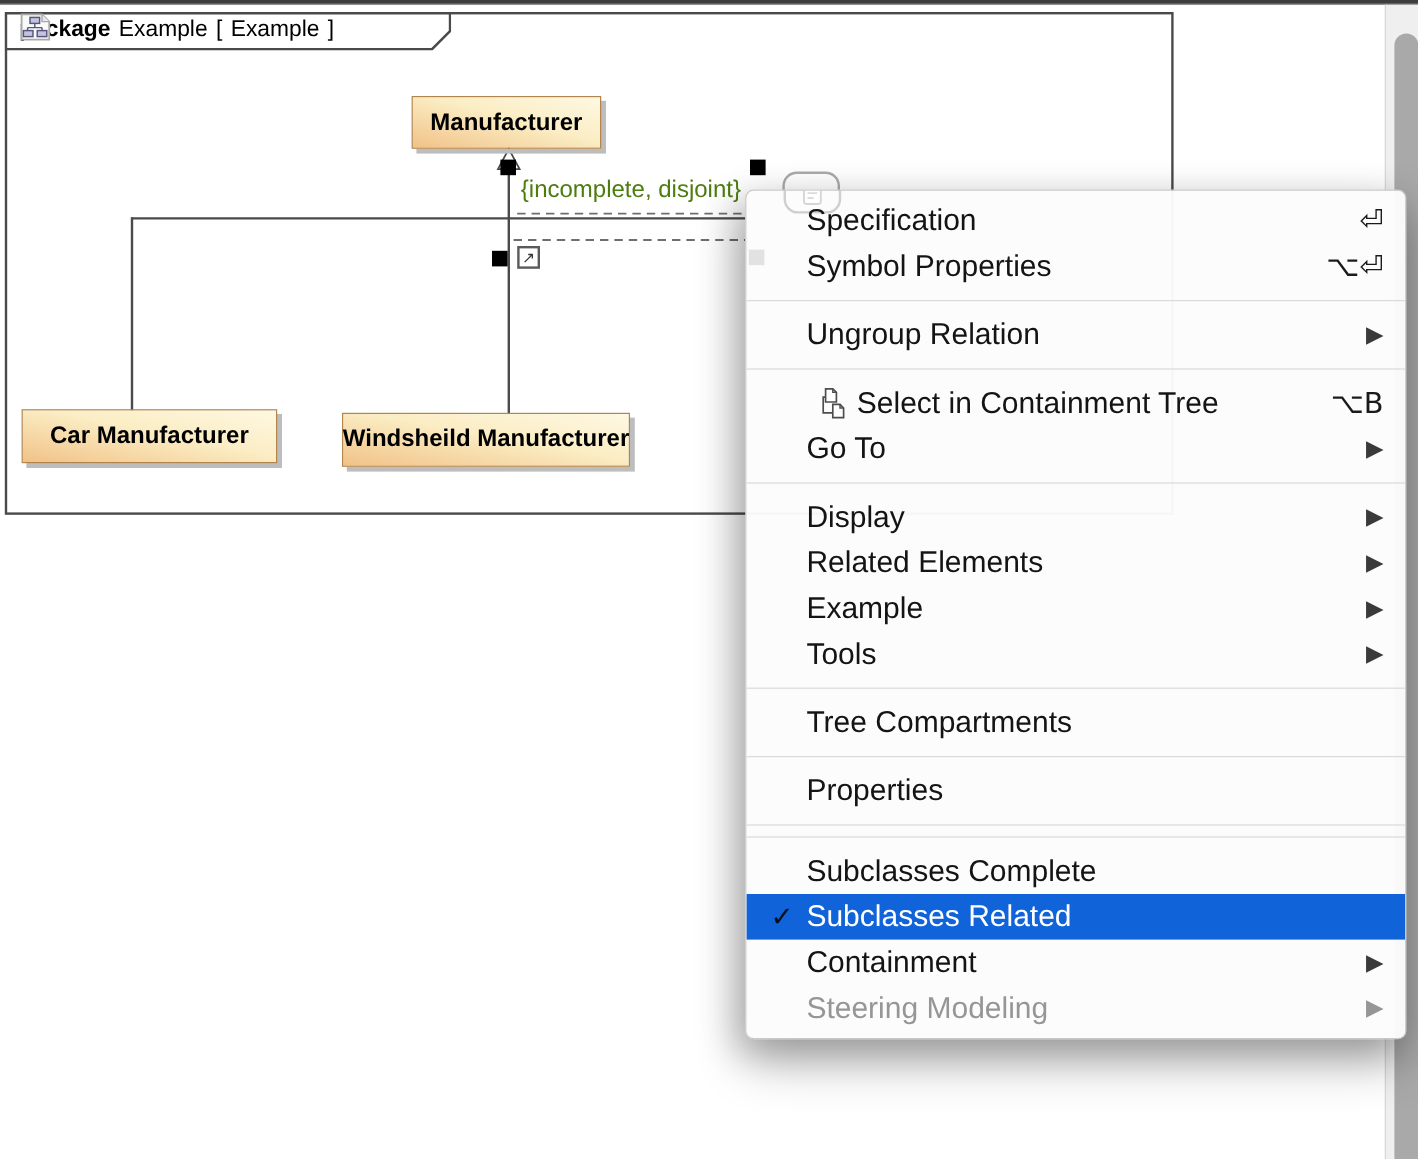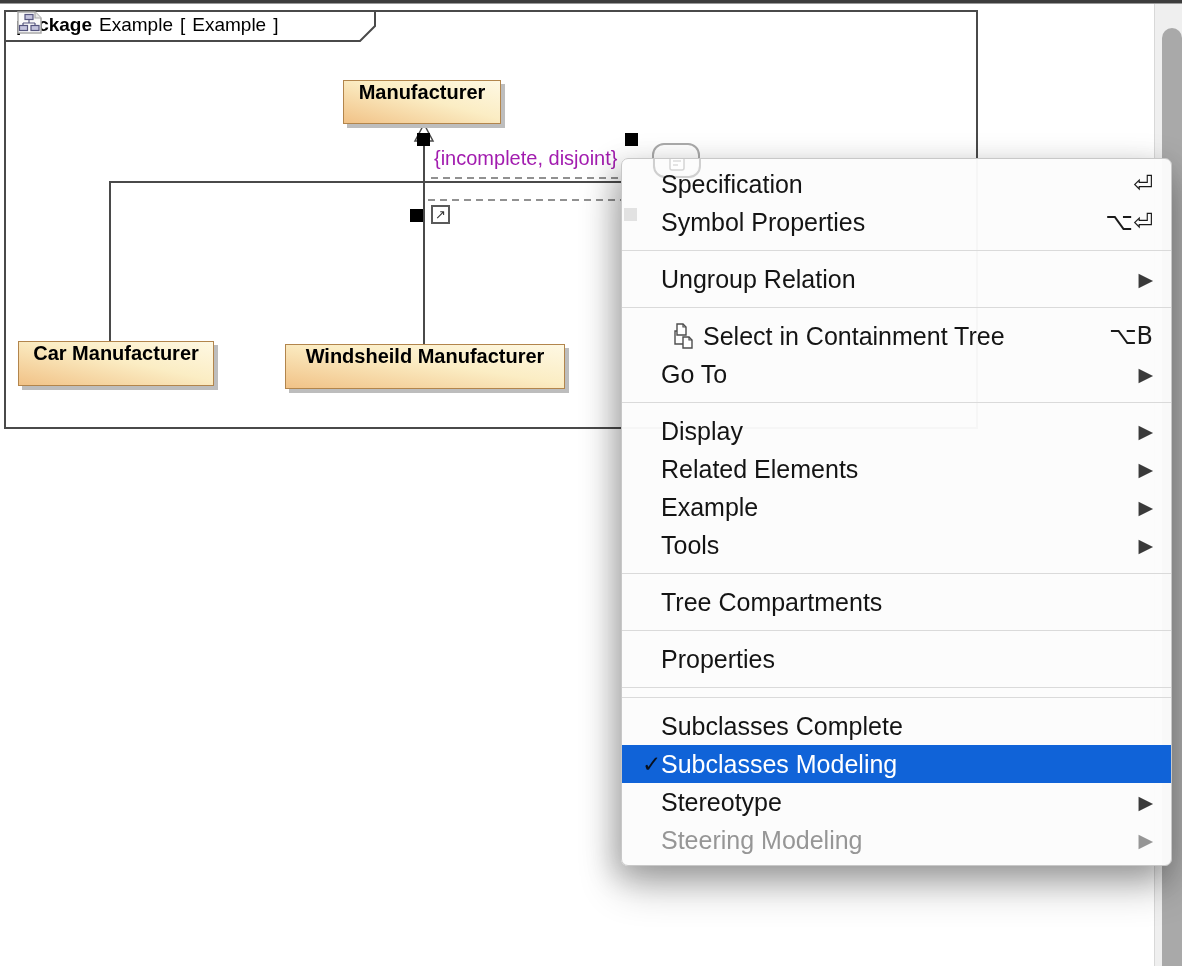--- a/index.html
+++ b/index.html
@@ -14,29 +14,29 @@
   
   .frame { position:absolute; left:4px; top:10px; width:974px; height:419px;
     border:2px solid var(--frame-border); background:transparent; }
   .frame-tab { position:absolute; left:4px; top:10px; width:372px; height:32px; }
   .frame-tab svg { position:absolute; left:0; top:0; }
   .frame-tab .tab-content { position:absolute; left:12px; top:0; height:30px;
     display:flex; align-items:center; gap:7px; font-size:19px; color:#000; white-space:nowrap; }
   .kw { font-weight:bold; }
 
   
-  .class-box { position:absolute; display:flex; justify-content:center;
+  .class-box { position:absolute; display:flex; align-items:center; justify-content:center;
     border:1px solid var(--class-border);
     background:linear-gradient(to top right, var(--class-fill-dark) 0%, #FBEDC4 55%, var(--class-fill-light) 100%);
     box-shadow:4px 4px 0 #bdbdbd; font-weight:bold; font-size:20px; color:#000; white-space:nowrap; }
   .box-manufacturer { left:343px; top:80px;  width:158px; height:44px; }
-  .box-car          { left:18px;  top:341px; width:196px; height:45px; }
-  .box-windsheild   { left:285px; top:344px; width:280px; height:45px; }
-
-  .gen-label { position:absolute; left:434px; top:147px; font-size:20px; color:#a21caf; white-space:nowrap; }
+  .box-car          { left:18px;  top:341px; width:213px; height:45px; }
+  .box-windsheild   { left:285px; top:344px; width:240px; height:45px; }
+
+  .gen-label { position:absolute; left:434px; top:147px; font-size:20px; color:#4d7c0f; white-space:nowrap; }
 
   .lines-svg { position:absolute; left:0; top:0; pointer-events:none; }
 
   .handle { position:absolute; width:13px; height:13px; background:#000; }
   .h1 { left:417px; top:133px; }
   .h2 { left:625px; top:133px; }
   .h3 { left:410px; top:209px; }
 
   .open-link { position:absolute; left:431px; top:205px; width:19px; height:19px;
     border:2px solid #5a5a5a; background:#fff; display:flex; align-items:center;
@@ -59,21 +59,21 @@
   .ghost-layer { position:absolute; inset:0; pointer-events:none; }
   .ghost-steering { position:absolute; left:-9px; top:187px; width:328px; height:45px;
     opacity:0.16; box-shadow:none; }
   .ghost-btn { position:absolute; left:31px; top:-15px; width:48px; height:34px;
     border:2px solid #ababab; border-radius:12px; opacity:0.55;
     display:flex; align-items:center; justify-content:center; }
   .ghost-handle { position:absolute; left:2px; top:49px; width:13px; height:13px;
     background:#000; opacity:0.10; }
 
   .menu-row { position:relative; display:flex; align-items:center; height:38px;
-    padding:0 18px 0 39px; font-size:25px; color:#141414; white-space:nowrap; }
+    padding:0 18px 0 50px; font-size:25px; color:#141414; white-space:nowrap; }
   .menu-row .mlabel { flex:1 1 auto; }
   .menu-row.highlighted { background:var(--hl); color:#fff; }
   .menu-row.disabled { color:#969696; }
   .menu-sep { height:1px; background:#dadada; margin:9px 0; }
   .check { position:absolute; left:20px; color:#08101e; font-size:23px; }
   .mshort { margin-left:12px; font-family:"DejaVu Sans","Liberation Sans",sans-serif;
     font-size:24px; color:#1a1a1a; }
   .marrow { width:24px; margin-left:8px; text-align:right; font-size:19px; color:#3a3a3a;
     font-family:"DejaVu Sans",sans-serif; }
   .disabled .marrow { color:#969696; }
@@ -207,23 +207,23 @@
     <div class="menu-row">
       <span class="mlabel">Properties</span>
     </div>
     <div class="menu-sep"></div>
     <div class="menu-sep"></div>
     <div class="menu-row">
       <span class="mlabel">Subclasses Complete</span>
     </div>
     <div class="menu-row highlighted">
       <span class="check">✓</span>
-      <span class="mlabel">Subclasses Modeling</span>
-    </div>
-    <div class="menu-row">
-      <span class="mlabel">Stereotype</span>
+      <span class="mlabel">Subclasses Related</span>
+    </div>
+    <div class="menu-row">
+      <span class="mlabel">Containment</span>
       <span class="marrow">▶</span>
     </div>
     <div class="menu-row disabled">
       <span class="mlabel">Steering Modeling</span>
       <span class="marrow">▶</span>
     </div>
   </div>
 
 </body></html>

